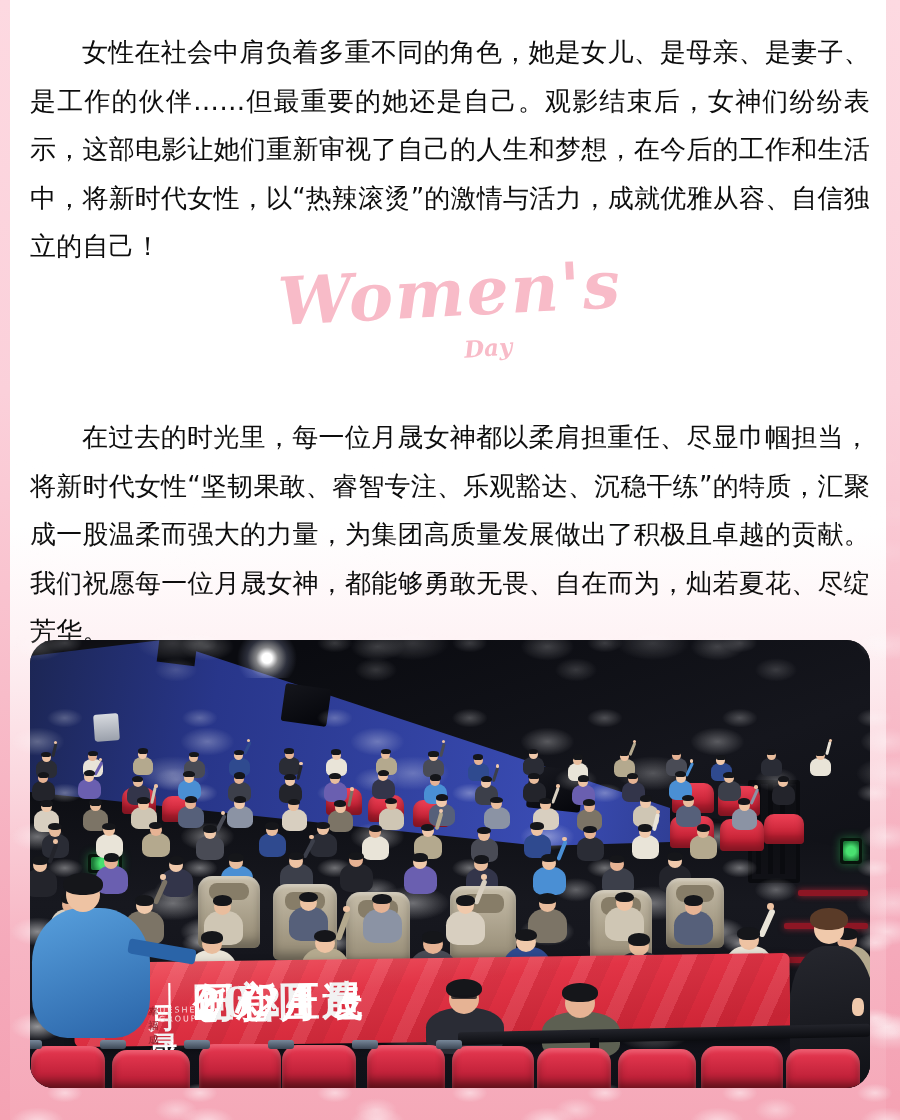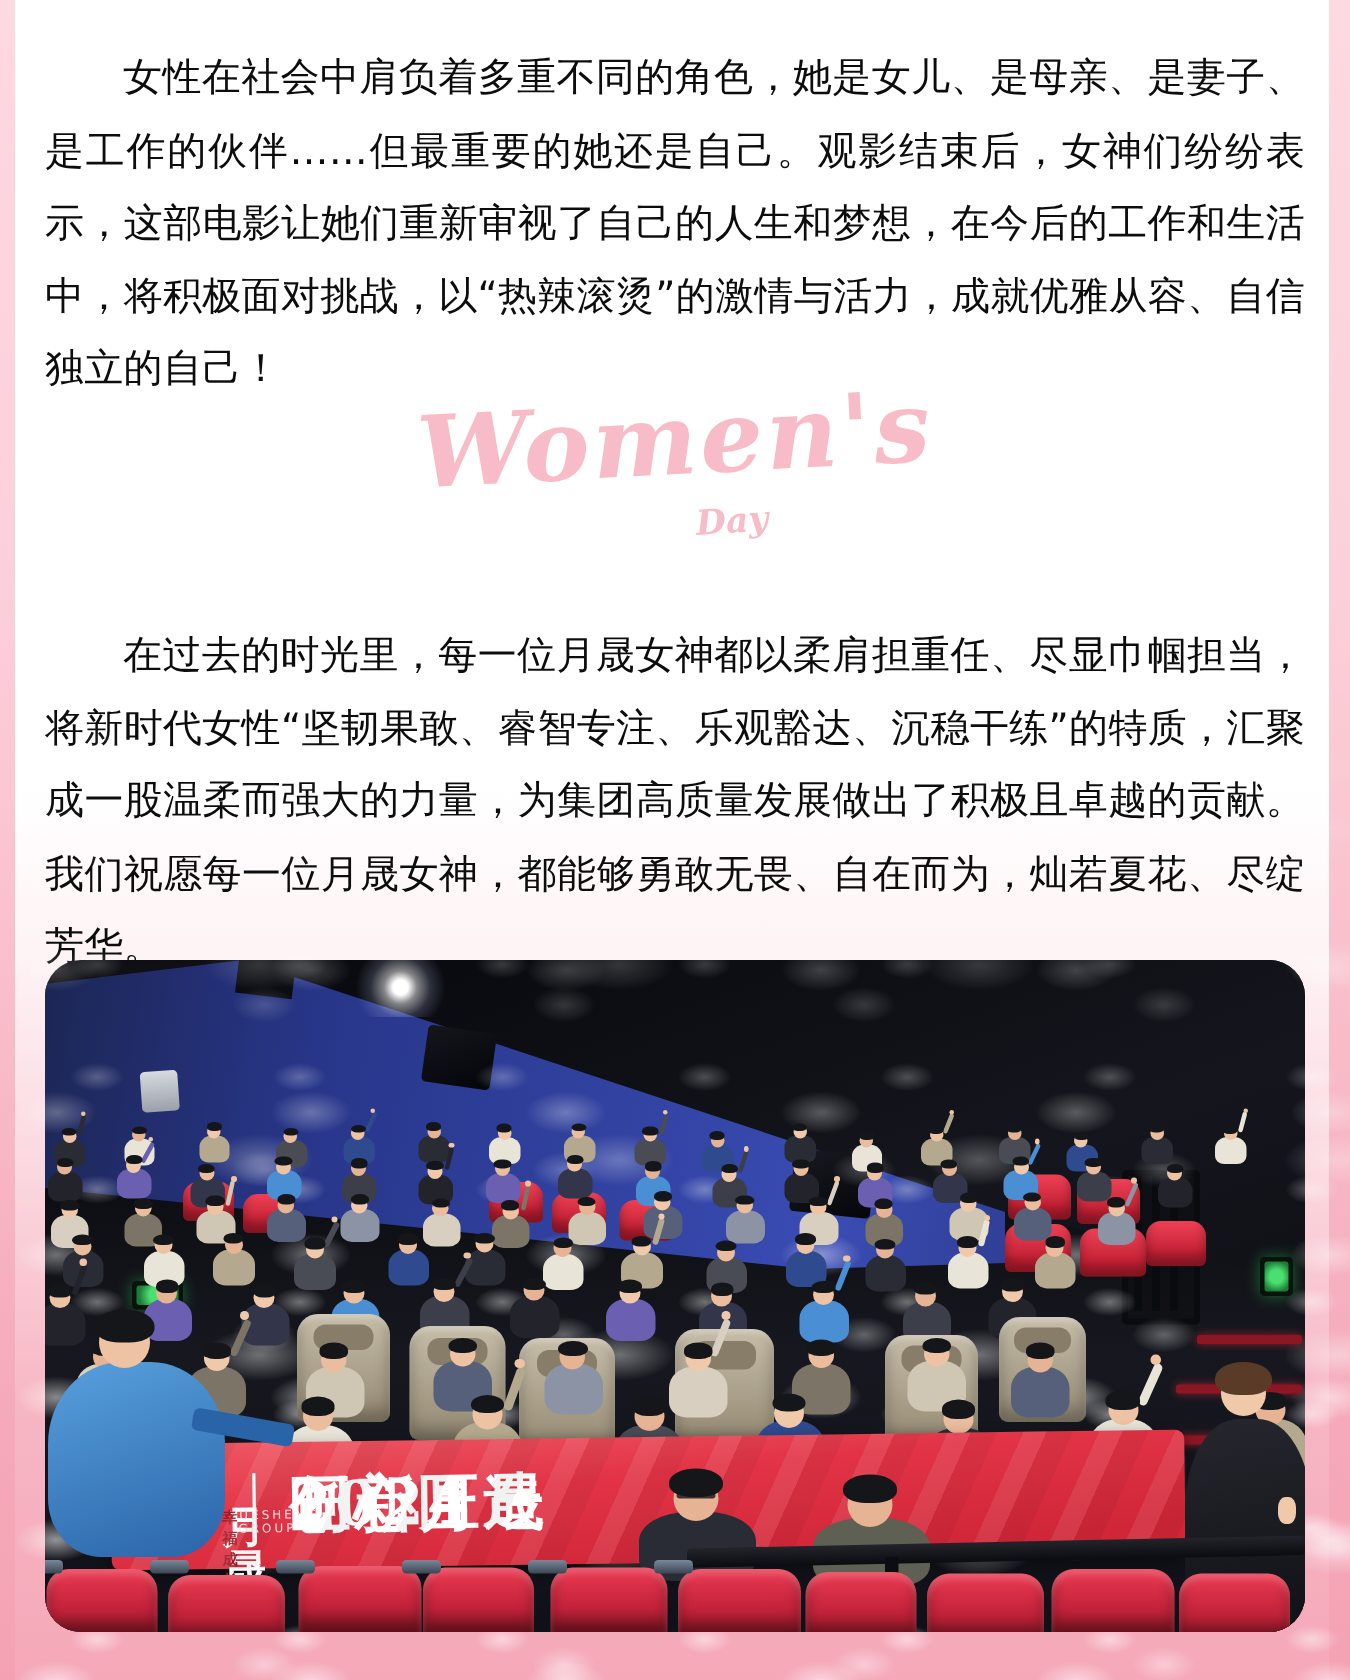--- a/index.html
+++ b/index.html
@@ -100,21 +100,21 @@
     background:linear-gradient(180deg,#ea3a52,#c2223a 60%,#941827);box-shadow:inset 0 4px 4px rgba(255,255,255,.18),inset 0 -10px 10px rgba(0,0,0,.4);}
   .armcap{position:absolute;width:26px;height:9px;border-radius:3px;background:linear-gradient(180deg,#78889a,#3c4654);z-index:41;}
   .frontrail{left:428px;top:388px;width:412px;height:13px;background:linear-gradient(180deg,#23242b,#0b0c10);z-index:38;transform:rotate(-1.2deg);border-radius:3px;}
   .railpost{left:560px;top:398px;width:9px;height:44px;background:#0c0d12;z-index:39;}
 </style>
 </head>
 <body>
 
 <div class="card"></div>
 
-<p class="para" id="para1">女性在社会中肩负着多重不同的角色，她是女儿、是母亲、是妻子、是工作的伙伴……但最重要的她还是自己。观影结束后，女神们纷纷表示，这部电影让她们重新审视了自己的人生和梦想，在今后的工作和生活中，将积极面对挑战，以“热辣滚烫”的激情与活力，成就优雅从容、自信独立的自己！</p>
+<p class="para" id="para1">女性在社会中肩负着多重不同的角色，她是女儿、是母亲、是妻子、是工作的伙伴……但最重要的她还是自己。观影结束后，女神们纷纷表示，这部电影让她们重新审视了自己的人生和梦想，在今后的工作和生活中，将新时代女性，以“热辣滚烫”的激情与活力，成就优雅从容、自信独立的自己！</p>
 
 <div class="womens">
   <span class="big" style="color:#f8bbc8;">Women's</span>
   <span class="small" style="color:#f8bbc8;">Day</span>
 </div>
 
 <p class="para" id="para2">在过去的时光里，每一位月晟女神都以柔肩担重任、尽显巾帼担当，将新时代女性“坚韧果敢、睿智专注、乐观豁达、沉稳干练”的特质，汇聚成一股温柔而强大的力量，为集团高质量发展做出了积极且卓越的贡献。我们祝愿每一位月晟女神，都能够勇敢无畏、自在而为，灿若夏花、尽绽芳华。</p>
 
 <div class="photo">
   <div class="lowerdark"></div>

